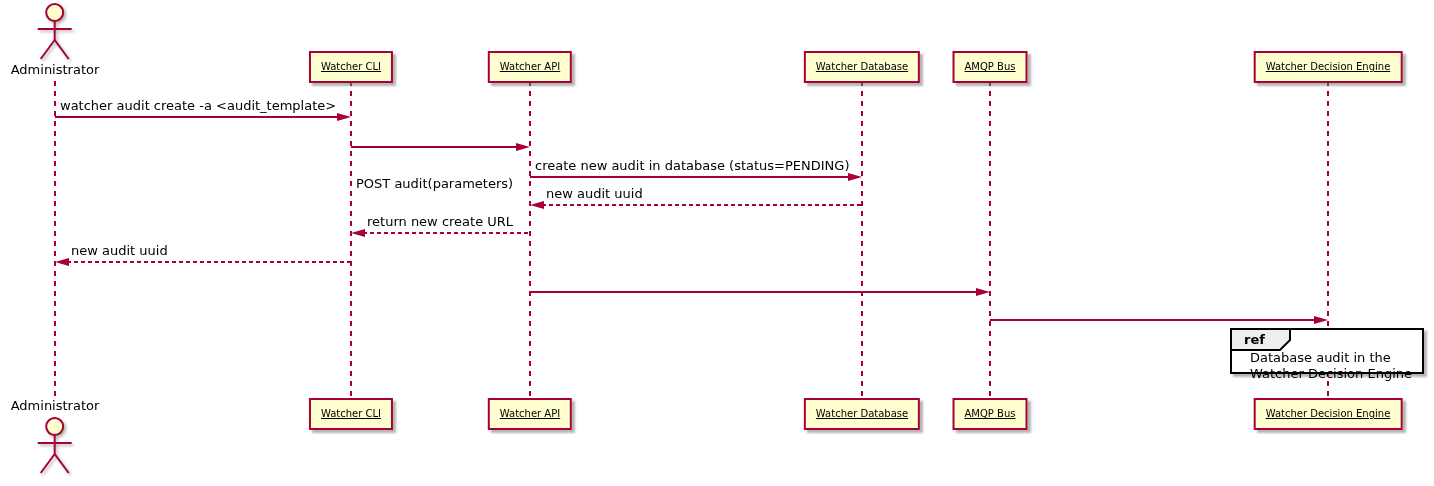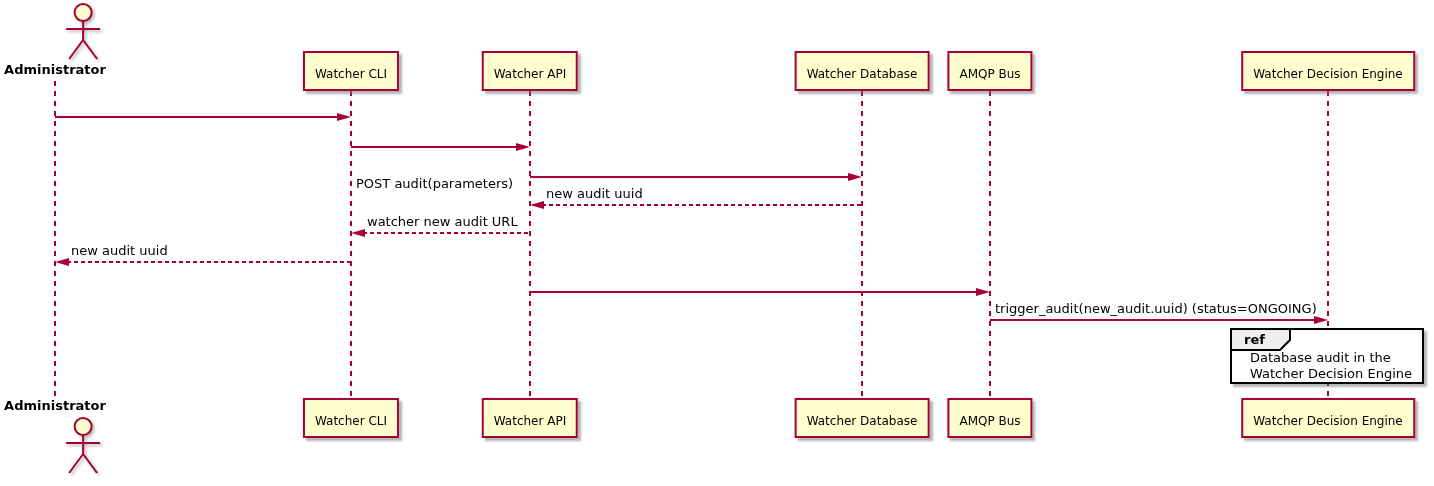--- a/index.html
+++ b/index.html
@@ -23,34 +23,34 @@
     width: 2px;
     background: repeating-linear-gradient(180deg, var(--arrow) 0 5px, transparent 5px 10px);
     z-index: 1;
   }
   .pbox {
     position: absolute;
     transform: translateX(-50%);
     background: var(--fill);
     border: 2px solid var(--border);
     box-shadow: 3px 3px 2px rgba(120,120,120,0.55);
-    font-size: 12px;
+    font-size: 10px;
     line-height: 19px;
-    padding: 12px 10px 5px 10px;
+    padding: 4px 10px 5px 10px;
     white-space: nowrap;
     z-index: 2;
+    text-decoration: underline;
   }
   .actor {
     position: absolute;
     transform: translateX(-50%);
     display: flex;
     flex-direction: column;
-    align-items: flex-end;
+    align-items: center;
     z-index: 2;
-    font-weight: bold;
   }
   .actor.bottom { flex-direction: column-reverse; }
   .actor-figure { filter: drop-shadow(2.5px 2.5px 1.5px rgba(120,120,120,0.55)); }
   .actor-figure circle { fill: var(--fill); stroke: var(--arrow); stroke-width: 2; }
   .actor-figure line { stroke: var(--arrow); stroke-width: 2; }
   .actor-label { font-size: 13px; line-height: 16px; white-space: nowrap; }
   .actor.bottom .actor-label { margin-bottom: 2px; }
   .msg-label {
     position: absolute;
     font-size: 13px;
@@ -92,21 +92,21 @@
     left: 18px; top: 20px;
     font-size: 13px;
     line-height: 16px;
     white-space: nowrap;
   }
 </style>
 </head>
 <body>
 
 <div id="stage">
-  <div class="ref-box" id="ref-box" style="left: 1230px; top: 328px; width: 194px; height: 56px;">
+  <div class="ref-box" id="ref-box" style="left: 1230px; top: 328px; width: 194px; height: 46px;">
     <svg class="ref-tab" width="66" height="24" viewBox="0 0 66 24">
       <path d="M1 1 H60 V12 L50 22 H1 Z" fill="#EEEEEE" stroke="#000000" stroke-width="2"></path>
     </svg>
     <span class="ref-keyword">ref</span>
     <div class="ref-body">
       <div>Database audit in the</div>
       <div>Watcher Decision Engine</div>
     </div>
   </div>
 <div class="lifeline" style="left: 54px; top: 81px; height: 317px;"></div>
@@ -140,32 +140,33 @@
     </svg>
     <div class="actor-label">Administrator</div>
   </div>
     <div class="pbox" style="left: 351px; top: 398px;">Watcher CLI</div>
     <div class="pbox" style="left: 530px; top: 398px;">Watcher API</div>
     <div class="pbox" style="left: 862px; top: 398px;">Watcher Database</div>
     <div class="pbox" style="left: 990px; top: 398px;">AMQP Bus</div>
     <div class="pbox" style="left: 1328px; top: 398px;">Watcher Decision Engine</div>
     <div class="msg-line solid" style="left: 55px; top: 116px; width: 284px;"></div>
     <div class="msg-arrow right" style="left: 337px; top: 113px;"></div>
+    <div class="msg-label" style="left: 60px; top: 98px;">watcher audit create -a &lt;audit_template&gt;</div>
     <div class="msg-line solid" style="left: 351px; top: 146px; width: 167px;"></div>
     <div class="msg-arrow right" style="left: 516px; top: 143px;"></div>
     <div class="msg-label" style="left: 356px; top: 128px; margin-top: 48px;">POST audit(parameters)</div>
     <div class="msg-line solid" style="left: 530px; top: 176px; width: 320px;"></div>
     <div class="msg-arrow right" style="left: 848px; top: 173px;"></div>
+    <div class="msg-label" style="left: 535px; top: 158px;">create new audit in database (status=PENDING)</div>
     <div class="msg-line dashed" style="left: 542px; top: 204px; width: 320px;"></div>
     <div class="msg-arrow left" style="left: 530px; top: 201px;"></div>
     <div class="msg-label" style="left: 546px; top: 186px;">new audit uuid</div>
     <div class="msg-line dashed" style="left: 363px; top: 232px; width: 167px;"></div>
     <div class="msg-arrow left" style="left: 351px; top: 229px;"></div>
-    <div class="msg-label" style="left: 367px; top: 214px;">watcher new audit URL</div>
+    <div class="msg-label" style="left: 367px; top: 214px;">return new create URL</div>
     <div class="msg-line dashed" style="left: 67px; top: 261px; width: 284px;"></div>
     <div class="msg-arrow left" style="left: 55px; top: 258px;"></div>
     <div class="msg-label" style="left: 71px; top: 243px;">new audit uuid</div>
     <div class="msg-line solid" style="left: 530px; top: 291px; width: 448px;"></div>
     <div class="msg-arrow right" style="left: 976px; top: 288px;"></div>
     <div class="msg-line solid" style="left: 990px; top: 319px; width: 326px;"></div>
     <div class="msg-arrow right" style="left: 1314px; top: 316px;"></div>
-    <div class="msg-label" style="left: 995px; top: 301px;">trigger_audit(new_audit.uuid) (status=ONGOING)</div>
   </div>
 
 </body></html>

